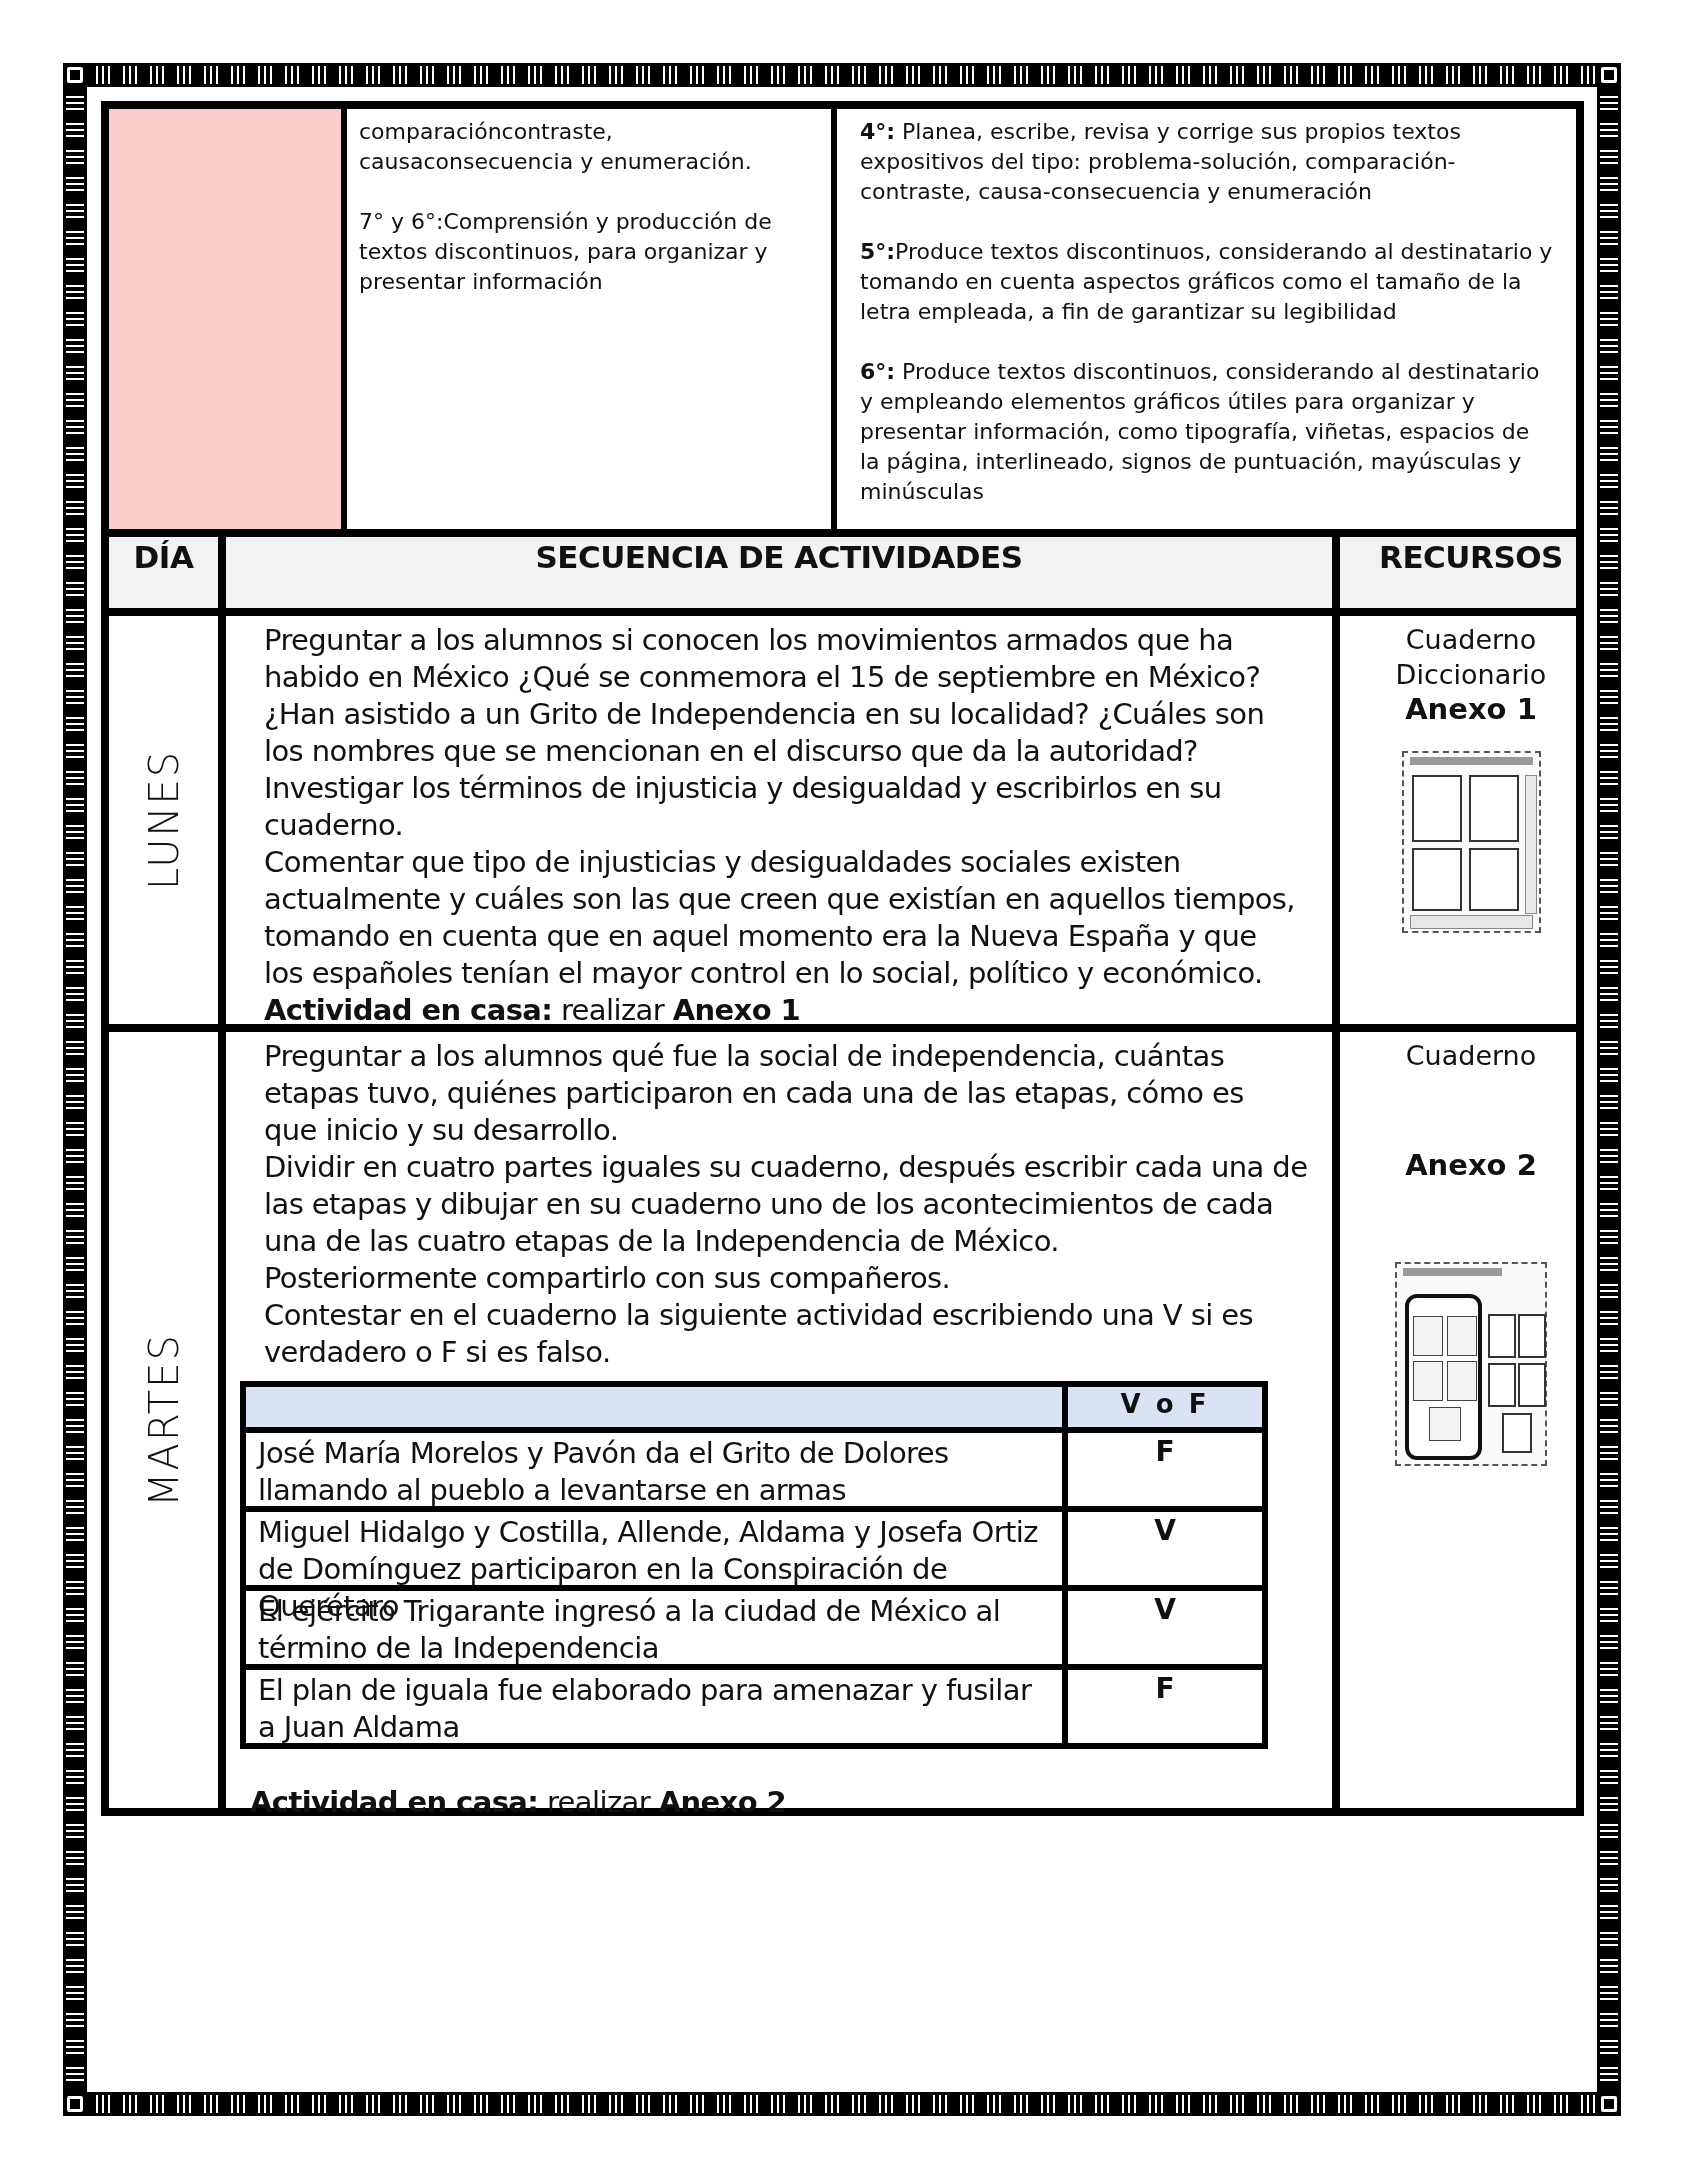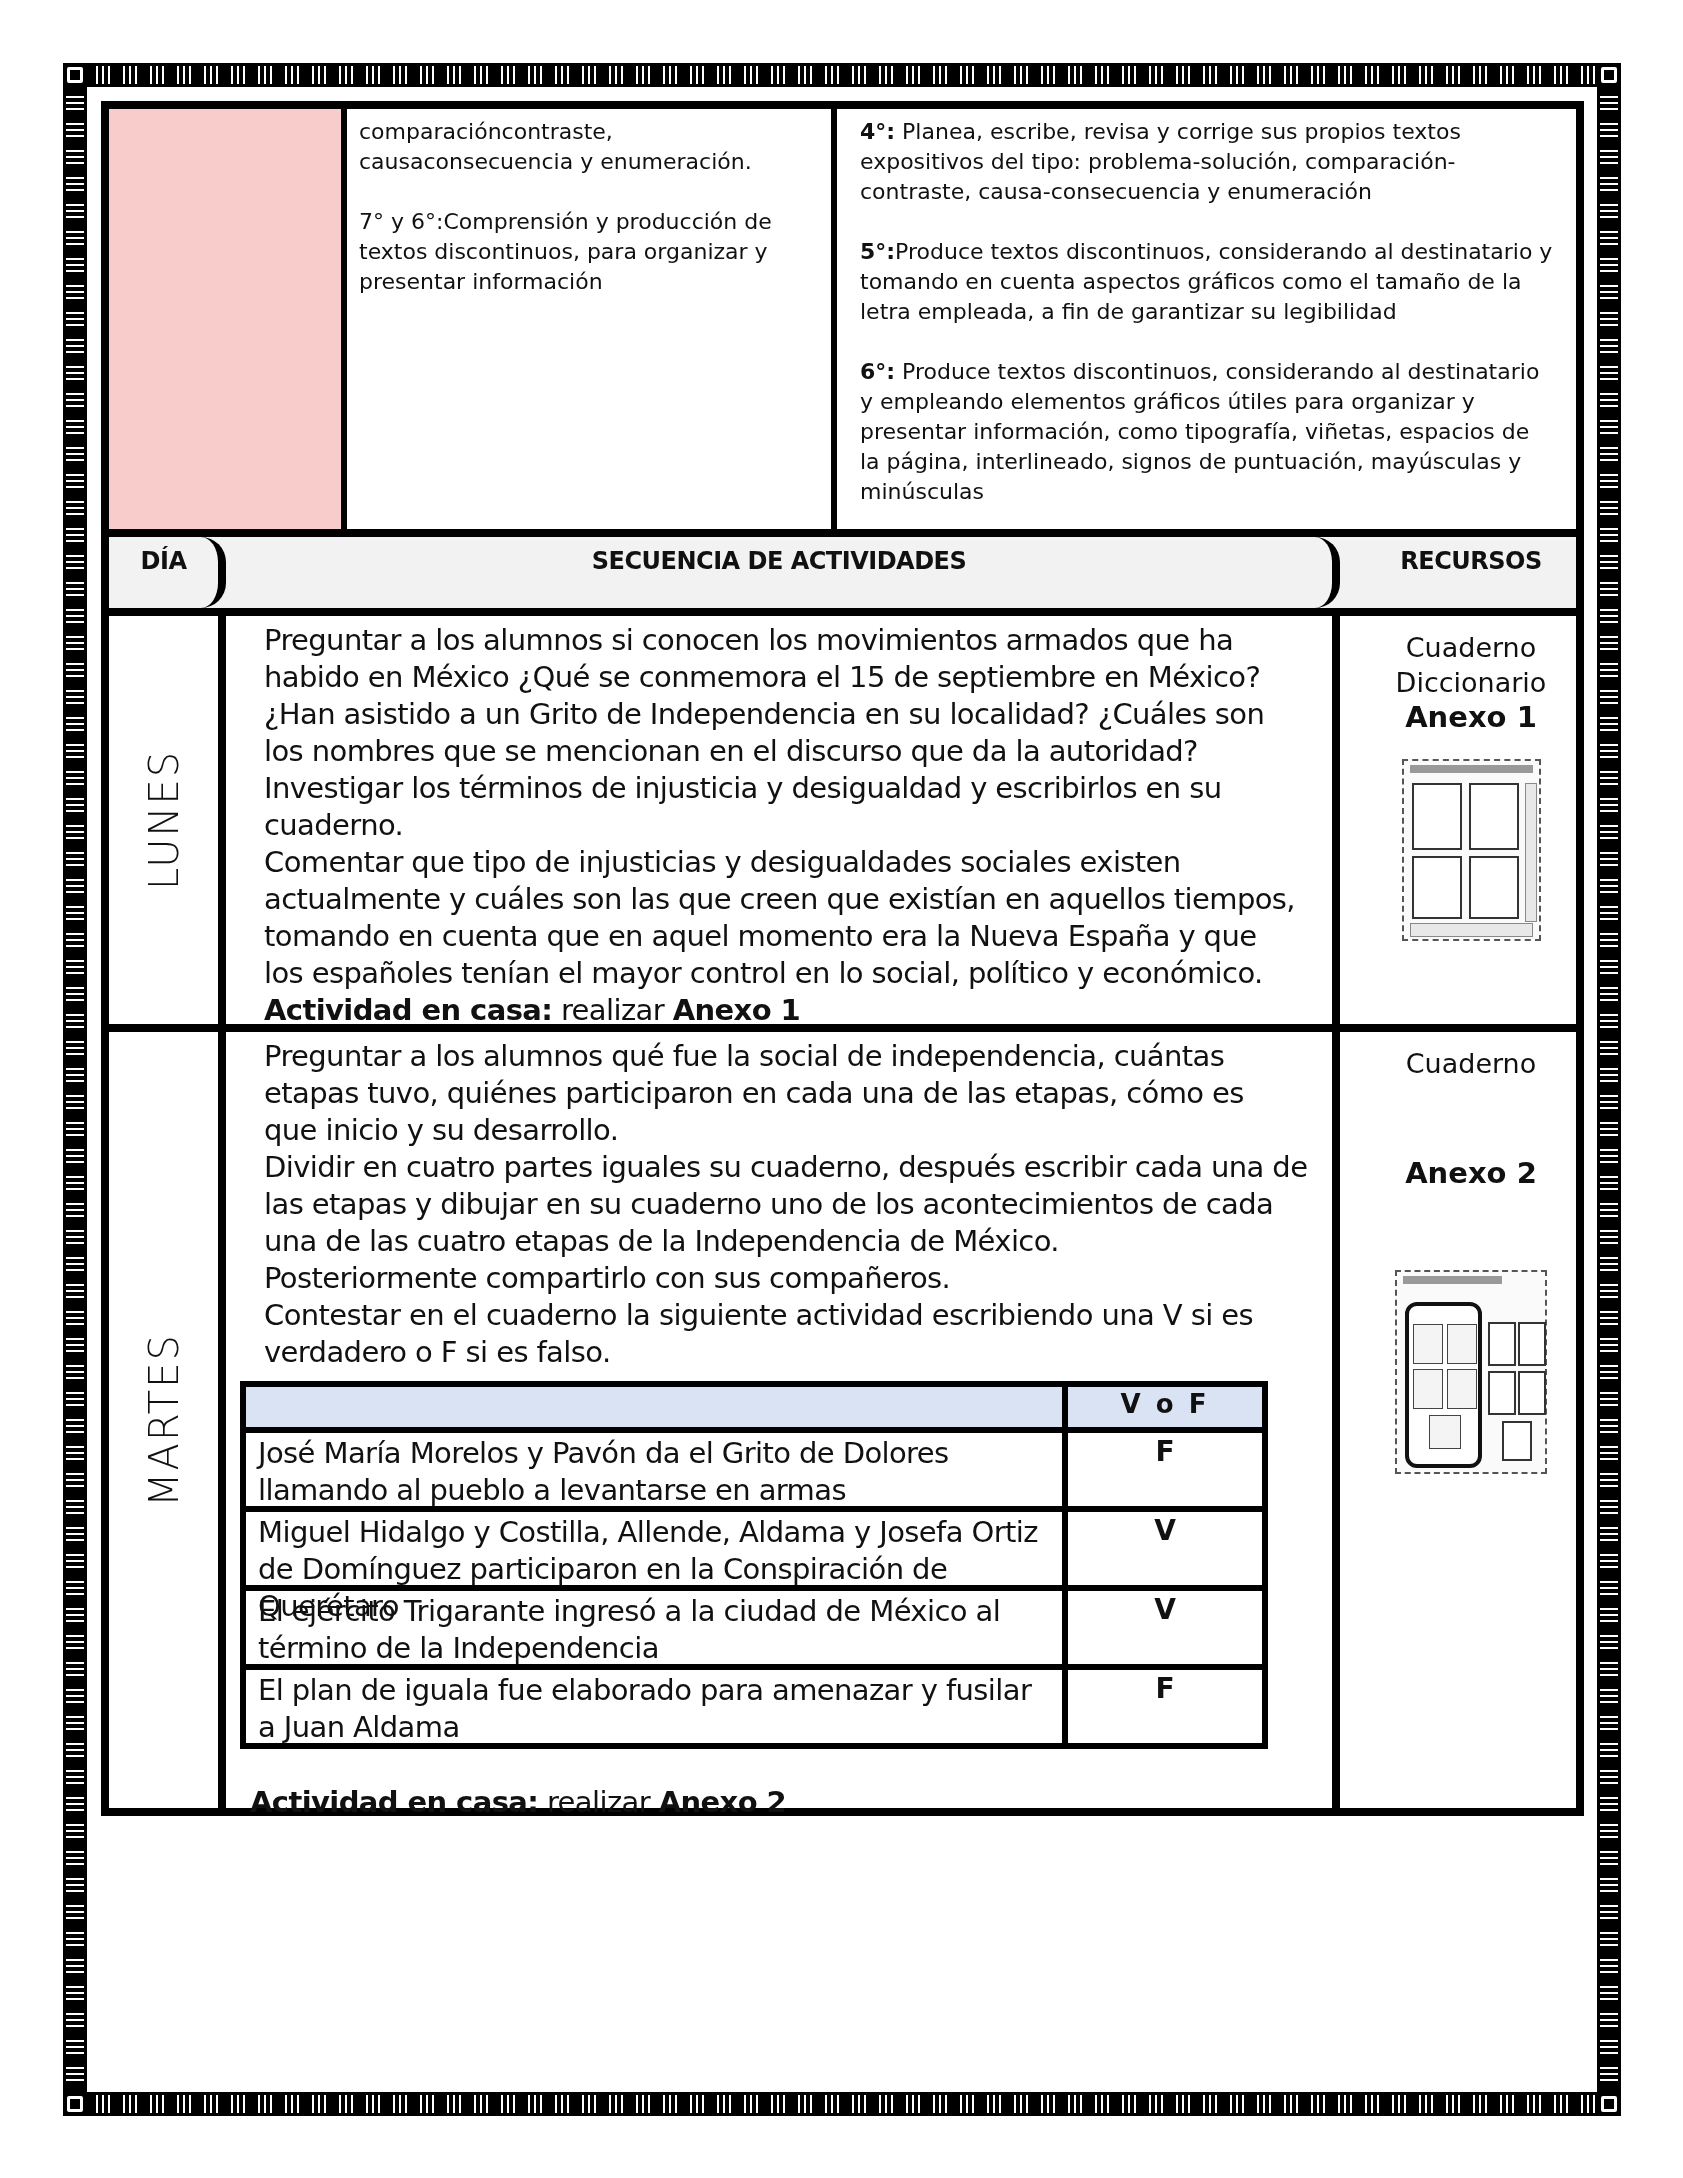--- a/index.html
+++ b/index.html
@@ -40,26 +40,26 @@
     .para:last-child { margin-bottom: 0; }
 
     
     .main-table { position: absolute; left: 101px; top: 529px; width: 1483px; border: 8px solid #000; border-top: 8px solid #000; background: #fff; }
     .row { display: flex; }
     .row + .row { border-top: 8px solid #000; }
     .col-day { width: 117px; border-right: 8px solid #000; position: relative; }
     .col-act { flex: 1; border-right: 8px solid #000; }
     .col-res { width: 210px; margin-left: 26px; }
     .head-row { height: 71px; background: #f2f2f2; }
-    .head-row .cell-h { font-weight: bold; font-size: 24px; text-align: center; padding-top: 10px; letter-spacing: -0.5px; font-family: "DejaVu Sans", sans-serif; border-radius: 25px; }
+    .head-row .cell-h { font-weight: bold; font-size: 31px; text-align: center; padding-top: 2px; letter-spacing: -0.5px; font-family: "DejaVu Sans", sans-serif; }
     .day-label { position: absolute; left: 50%; top: 50%; transform: translate(-50%, -50%) rotate(-90deg); font-size: 40px; white-space: nowrap; letter-spacing: 2px; font-family: "DejaVu Sans", sans-serif; font-weight: 300; }
 
     .act-text { padding: 6px 14px 6px 14px; font-size: 29px; line-height: 37px; letter-spacing: -0.6px; margin-left: 24px; }
     .act-line { display: block; }
-    .res-cell { text-align: center; padding-top: 14px; font-size: 27px; line-height: 35px; }
+    .res-cell { text-align: center; padding-top: 6px; font-size: 27px; line-height: 35px; }
     .res-bold { font-weight: bold; font-size: 29px; }
 
     .lunes-row { height: 416px; }
     .martes-row { height: 784px; }
 
     
     .thumb { margin: 24px auto 0; width: 139px; height: 182px; border: 2px dashed #555; background: #fafafa; position: relative; }
     .thumb .t-title { position: absolute; left: 6px; top: 4px; right: 6px; height: 8px; background: #999; }
     .thumb .t-box { position: absolute; border: 2px solid #333; background: #fff; }
     .thumb .t-strip { position: absolute; border: 1px solid #888; background: #e8e8e8; }

